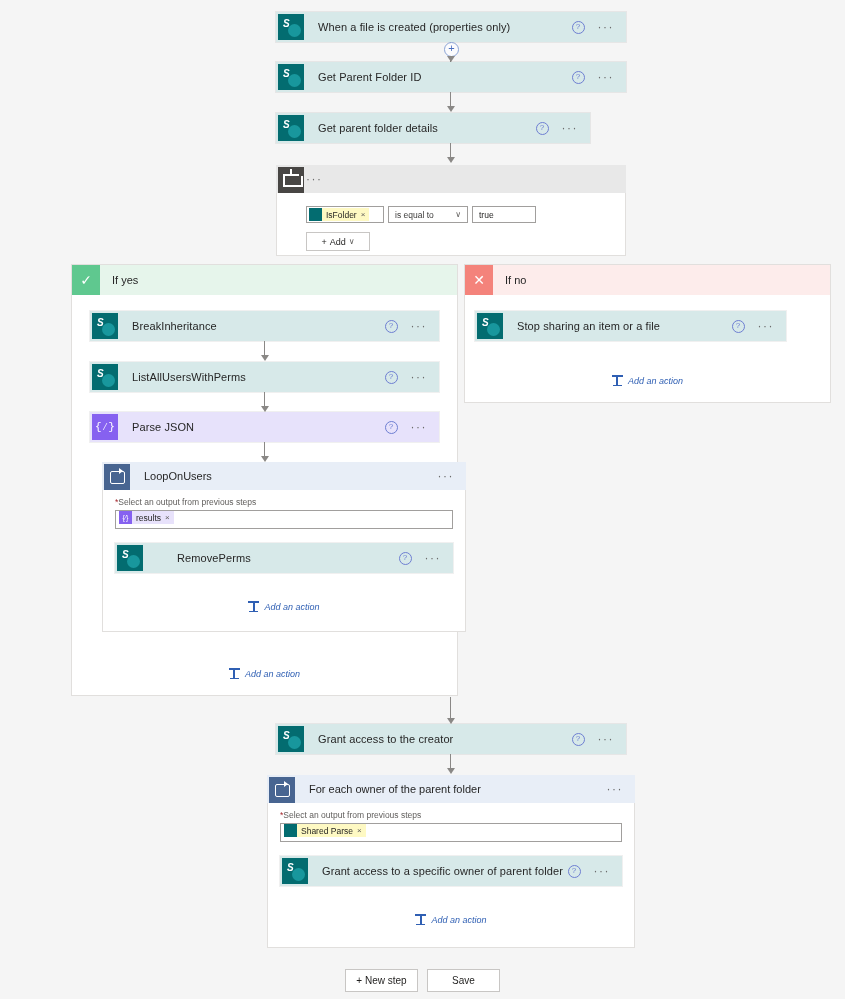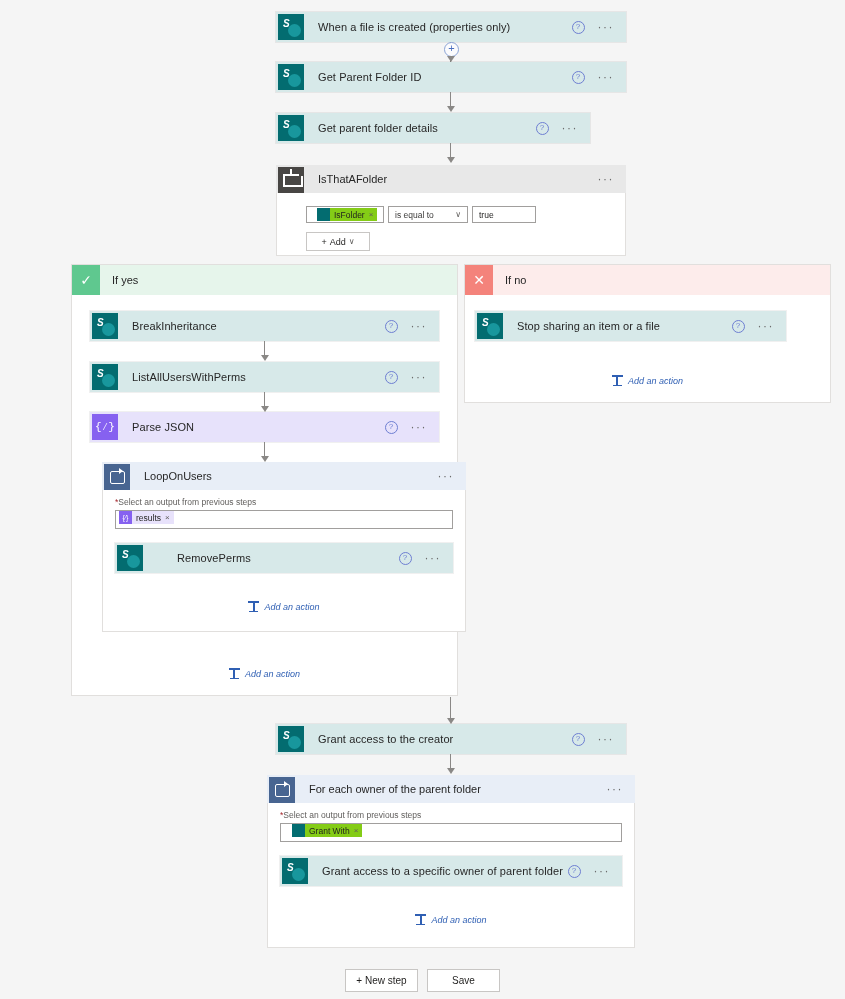--- a/index.html
+++ b/index.html
@@ -234,21 +234,21 @@
     display: flex; align-items: flex-start;
     padding-left: 3px;
   }
   .token {
     display: flex; align-items: center;
     height: 13px;
     font-size: 8.5px;
     color: #201f1e;
   }
   .token.purple { background: #e8e2fb; }
-  .token.teal   { background: #84cc16; margin-left: 8px; }
+  .token.teal   { background: #fef9c3; }
   .token-ico {
     width: 13px; height: 13px;
     flex: 0 0 13px;
     font-size: 7px;
     display: flex; align-items: center; justify-content: center;
     color: #fff;
   }
   .token-ico.purple { background: #8661f0; }
   .token-ico.teal   { background: #036c70; }
   .token-text { padding: 0 4px; }
@@ -378,21 +378,20 @@
   <div class="conn abs" style="left:450px; top:143px; height:16px;"></div>
   <div class="conn-arrow" style="left:447px; top:157px;"></div>
 
   <div class="abs" style="left:276px; top:165px; width:350px;">
     <div class="scope-head" style="background:#e8e8e8; height:28px;">
       <div class="card-icon">
         <span class="ic-cond">
             <span class="ic-cond-stem"></span>
           </span>
       </div>
-      <div class="scope-title">IsThatAFolder</div>
       <div class="scope-tools">
         <span class="ic-ellipsis">···</span>
       </div>
     </div>
     <div class="cond-body" style="height:63px;">
       <div class="cond-row">
         <div class="cond-cell left">
           <span class="token teal">
             <span class="token-ico teal"></span>
             <span class="token-text">IsFolder</span>
@@ -560,21 +559,21 @@
         <span class="ic-ellipsis">···</span>
       </div>
     </div>
     <div class="scope-body" style="height:145px;">
       <div class="field-label">
         <span class="req">*</span><span>Select an output from previous steps</span>
       </div>
       <div class="token-input">
         <span class="token teal">
           <span class="token-ico teal"></span>
-          <span class="token-text">Grant With</span>
+          <span class="token-text">Shared Parse</span>
           <span class="token-x">×</span>
         </span>
       </div>
       <div class="card sp" style="margin:14px 12px 0 12px;">
         <div class="card-icon">
             <span class="ic-sp"></span>
           </div>
         <div class="card-title">Grant access to a specific owner of parent folder</div>
         <div class="card-tools">
           <span class="ic-help">?</span>

